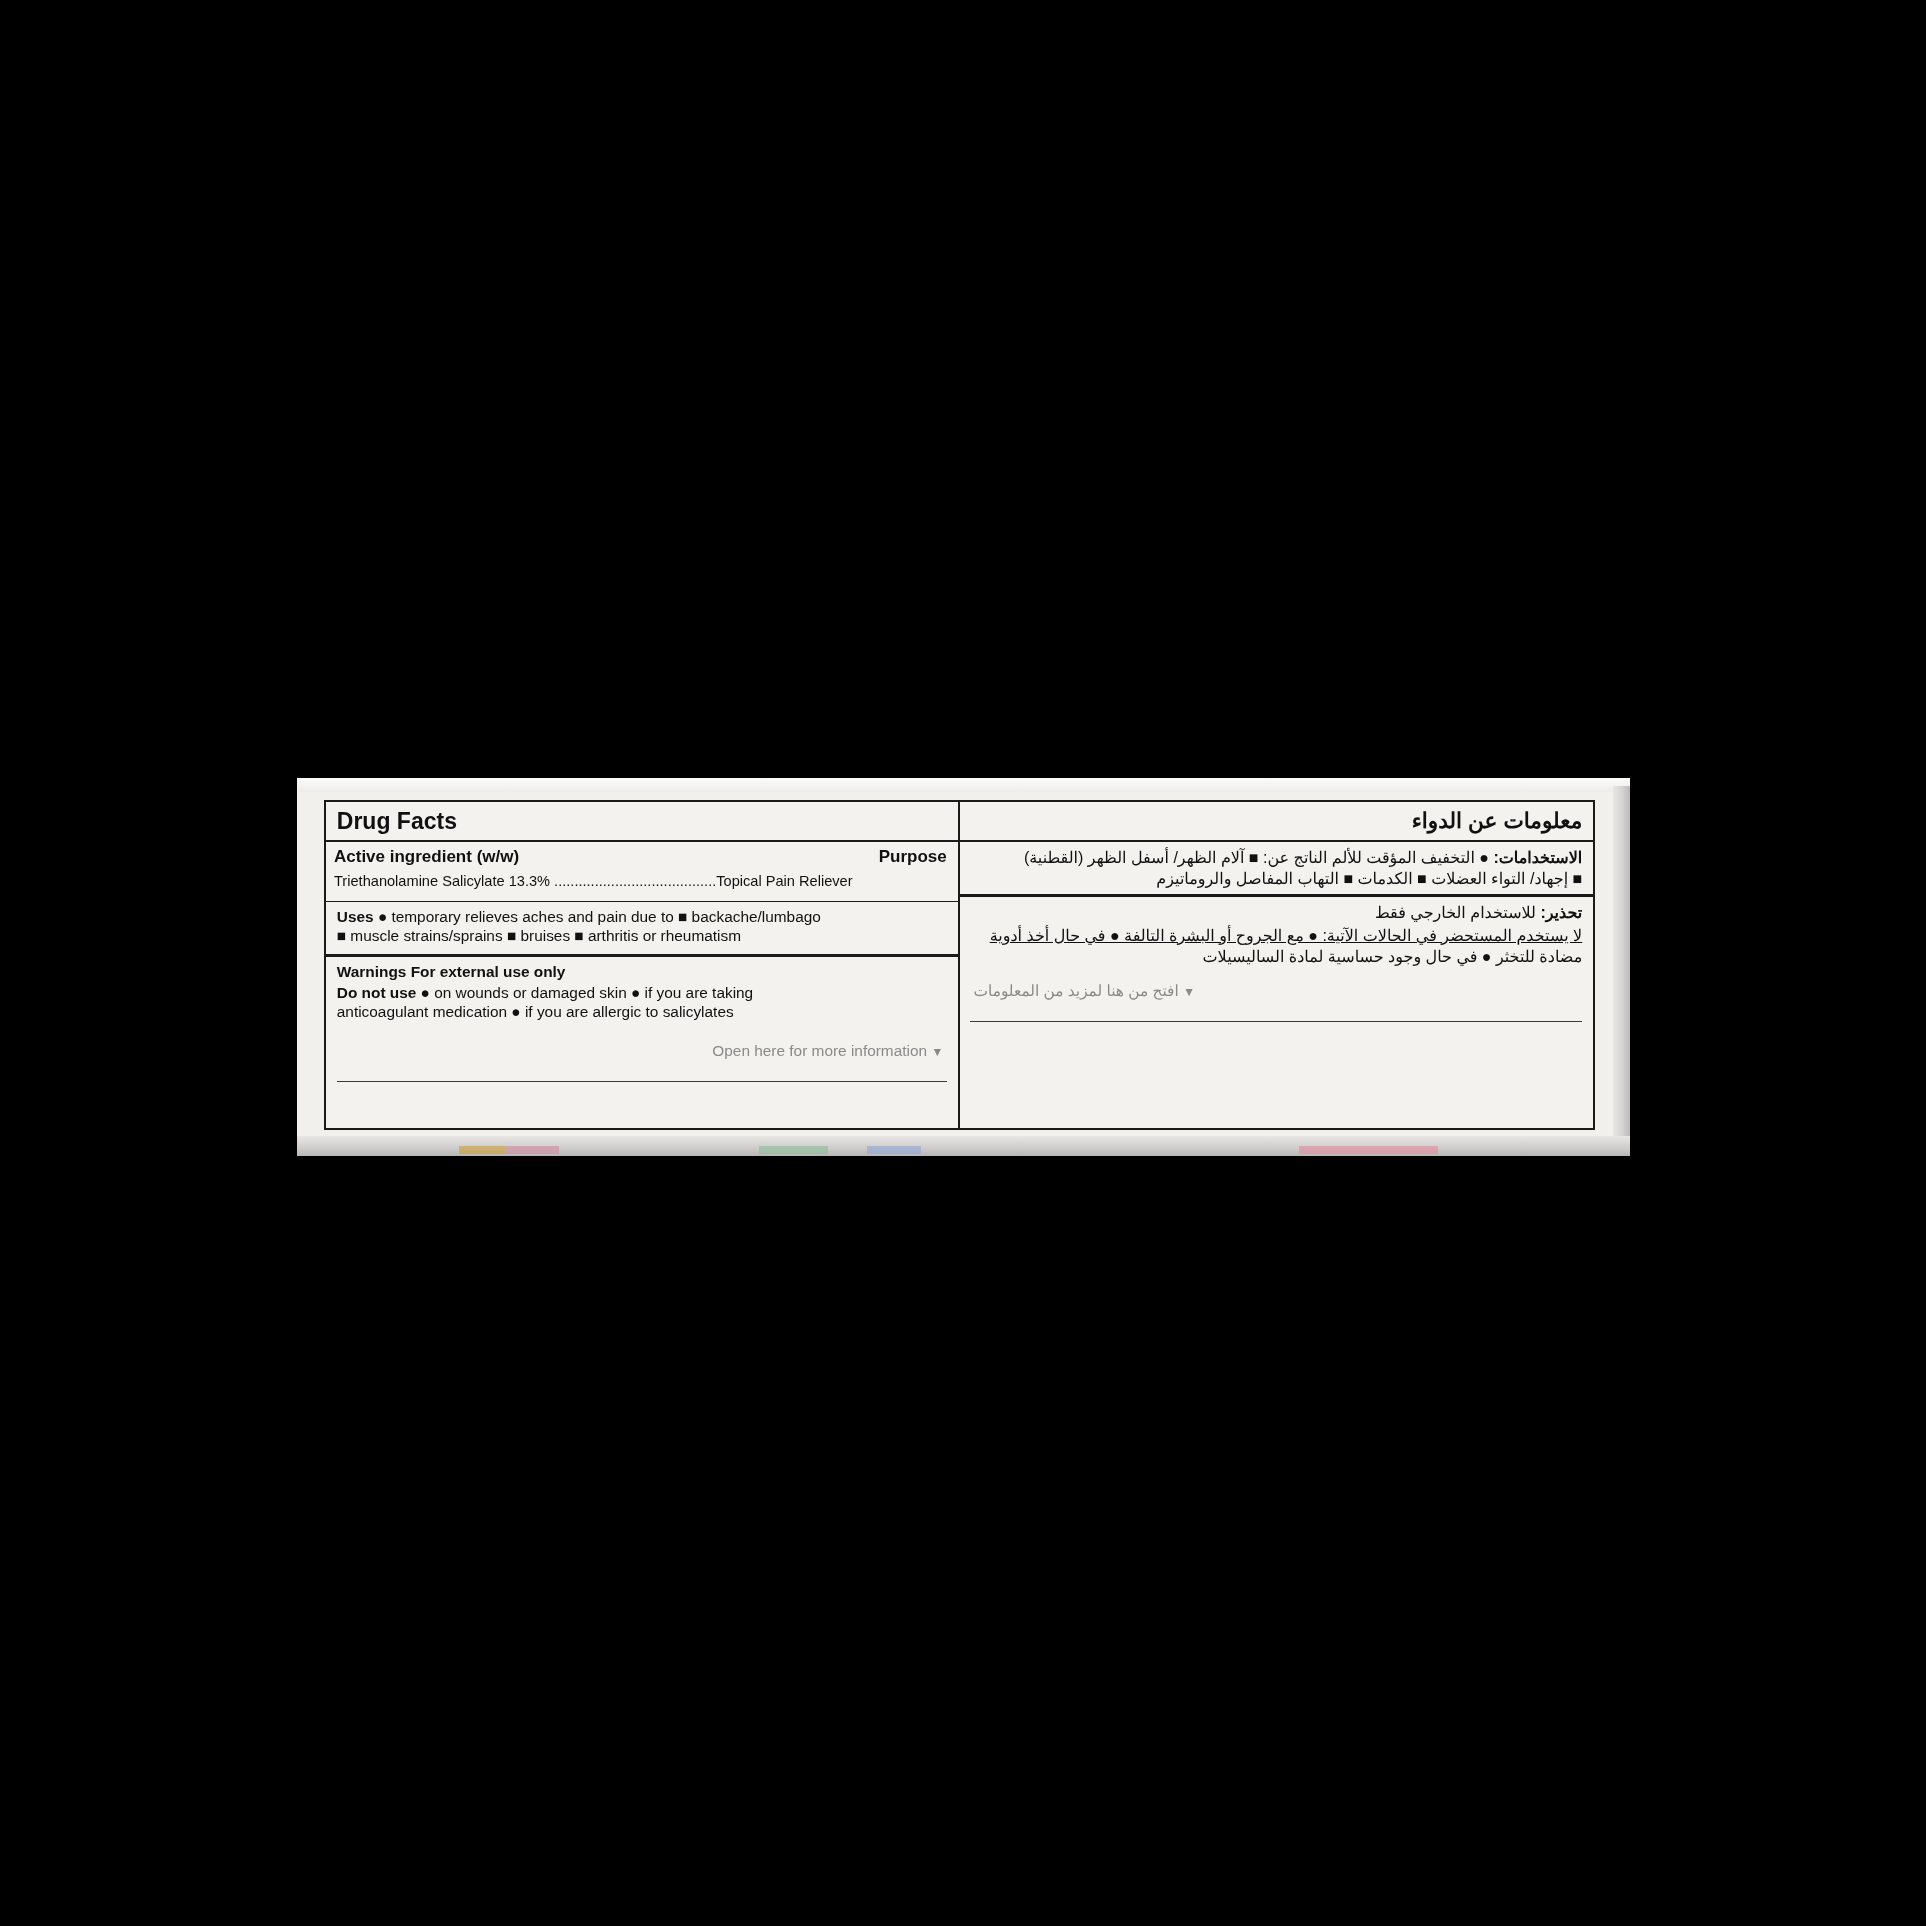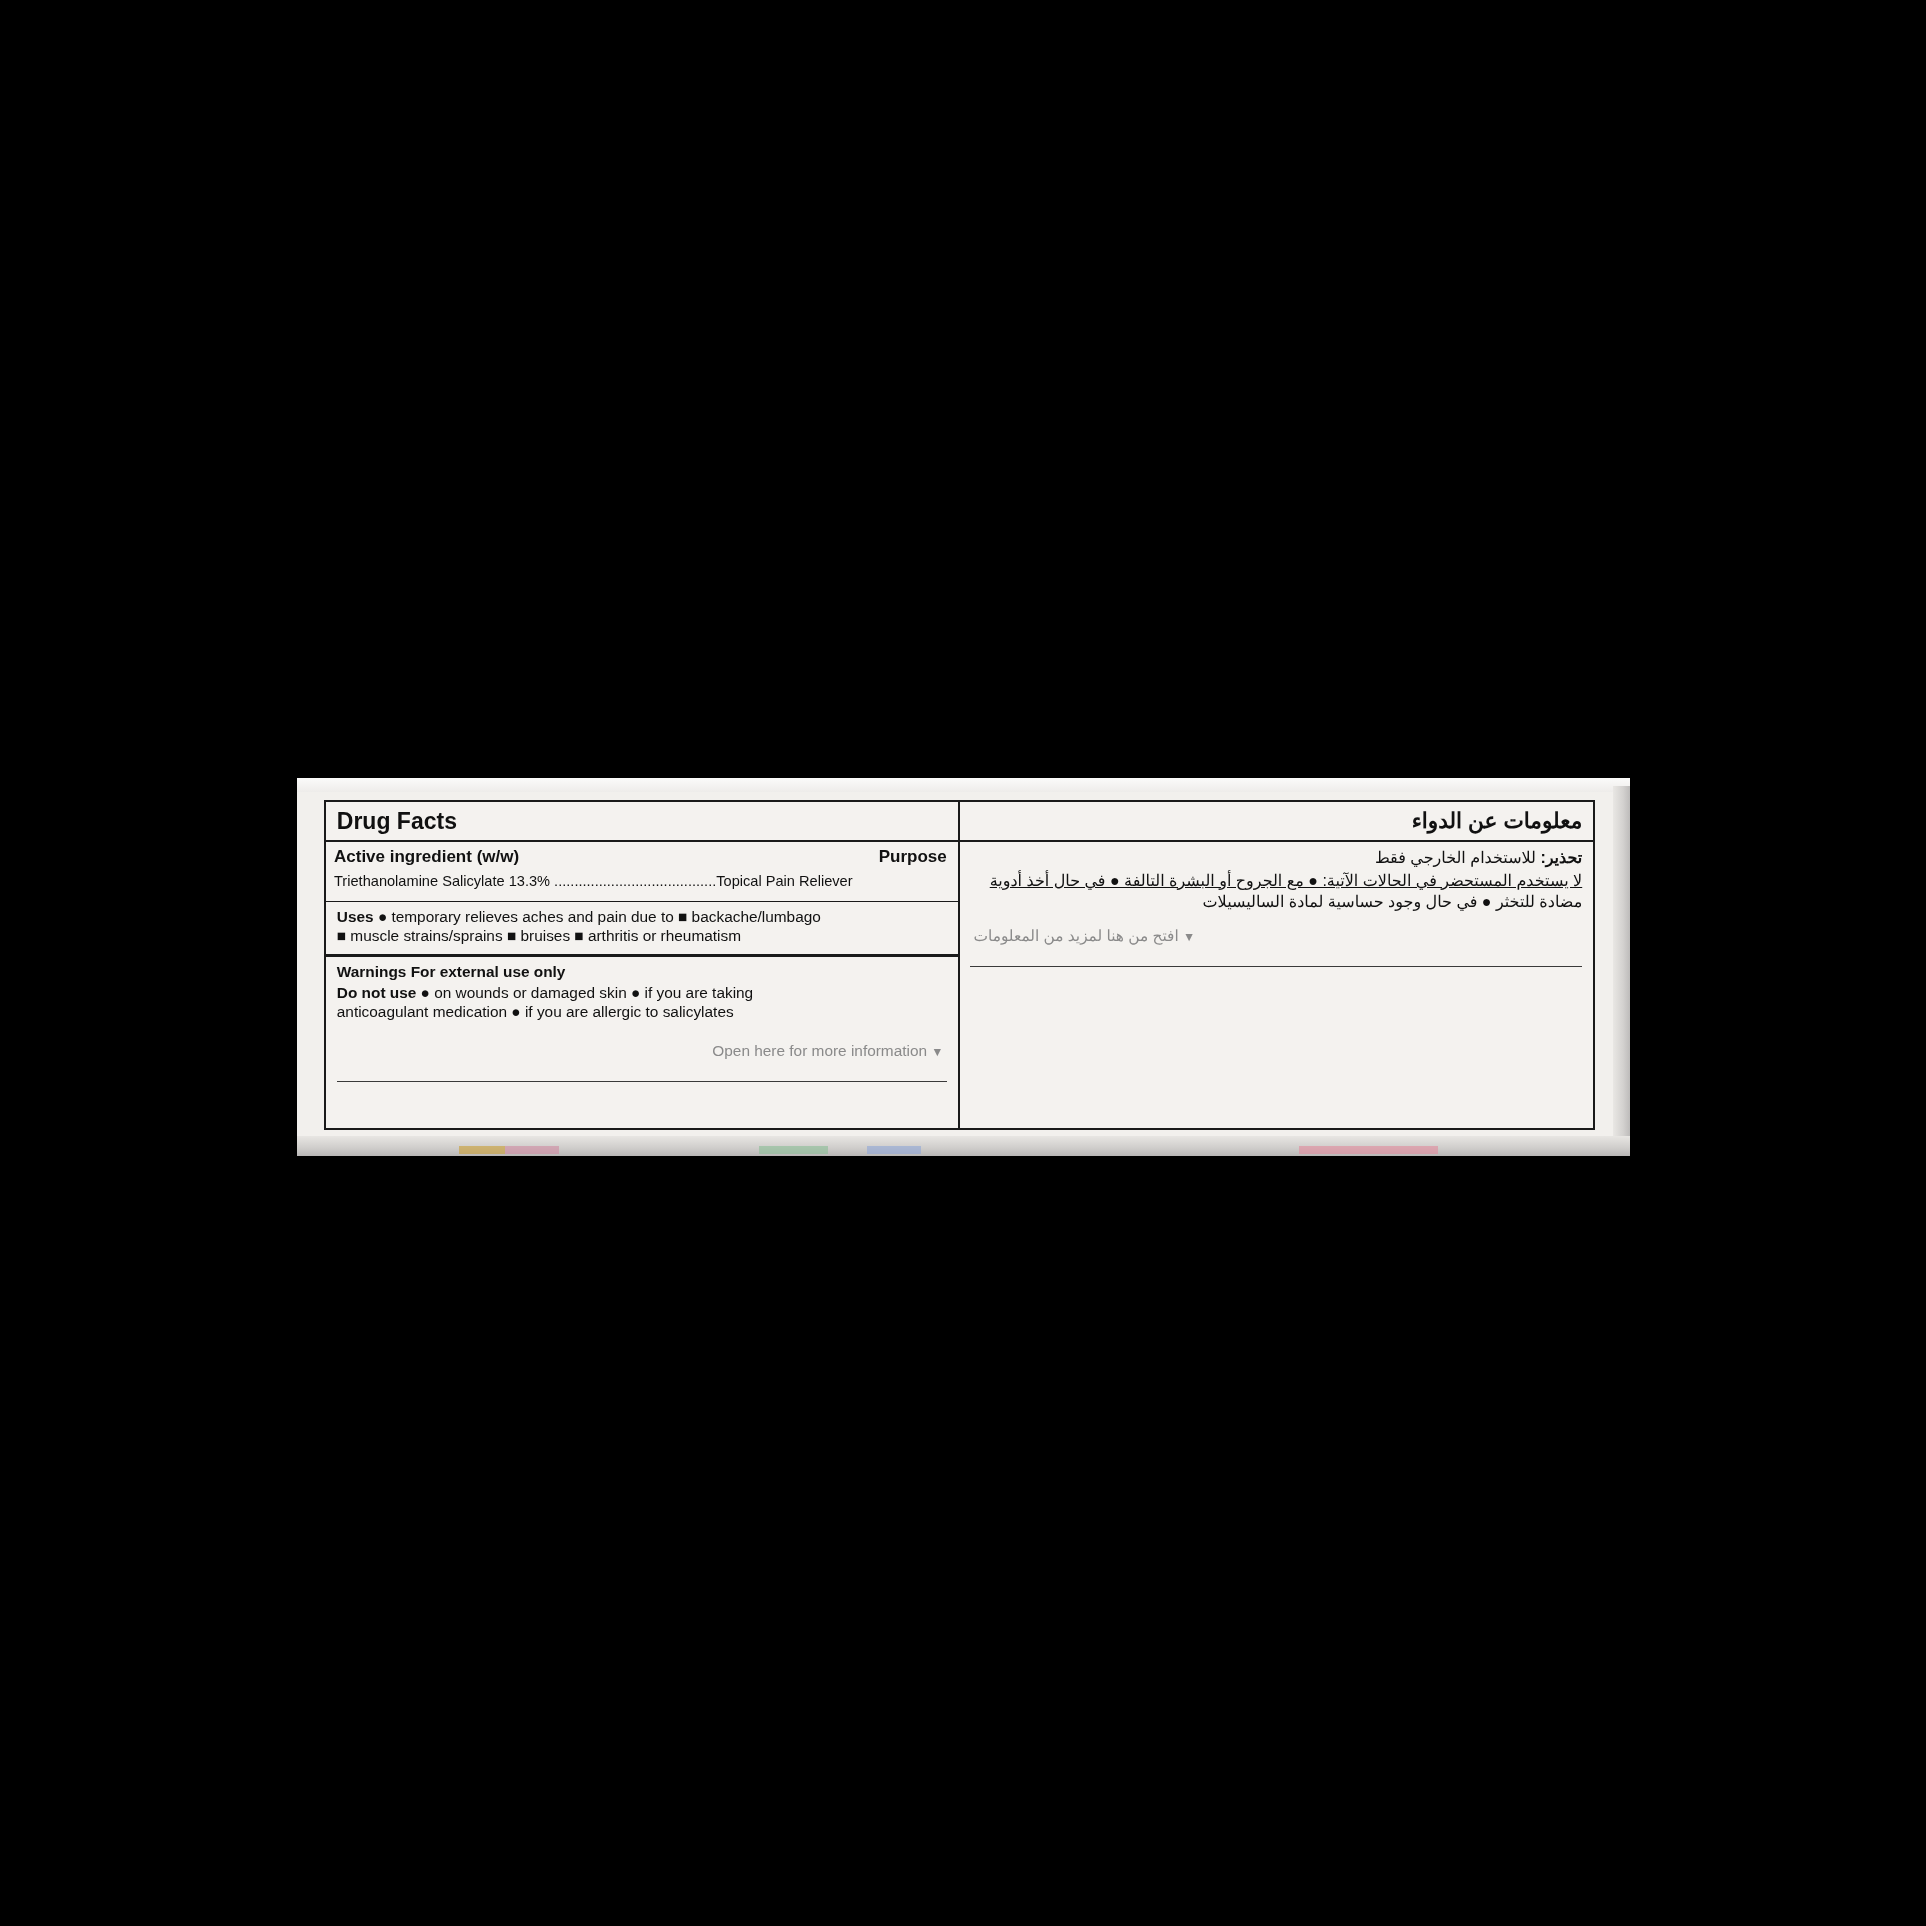--- a/index.html
+++ b/index.html
@@ -235,20 +235,27 @@
     </div>
   </div>
 
   <div class="col" id="col-ar">
 
     <div class="title-row">
       <div class="title-ar">معلومات عن الدواء</div>
     </div>
 
 
+    <div class="section rule-thick" style="height:55px;">
+      <div class="ar-txt">
+        <span class="bold">الاستخدامات:</span>
+        <span>● التخفيف المؤقت للألم الناتج عن:  ■ آلام الظهر/ أسفل الظهر (القطنية)</span>
+      </div>
+      <div class="ar-txt">■ إجهاد/ التواء العضلات  ■ الكدمات  ■ التهاب المفاصل والروماتيزم</div>
+    </div>
 
     <div class="section warn-box">
       <div class="ar-txt">
         <span class="bold">تحذير:</span>
         <span>للاستخدام الخارجي فقط</span>
       </div>
       <div class="ar-txt" style="margin-top:1.5px;text-decoration:underline;">لا يستخدم المستحضر في الحالات الآتية: ● مع الجروح أو البشرة التالفة ● في حال أخذ أدوية</div>
       <div class="ar-txt">مضادة للتخثر ● في حال وجود حساسية لمادة الساليسيلات</div>
 
       <div class="open-wrap">

